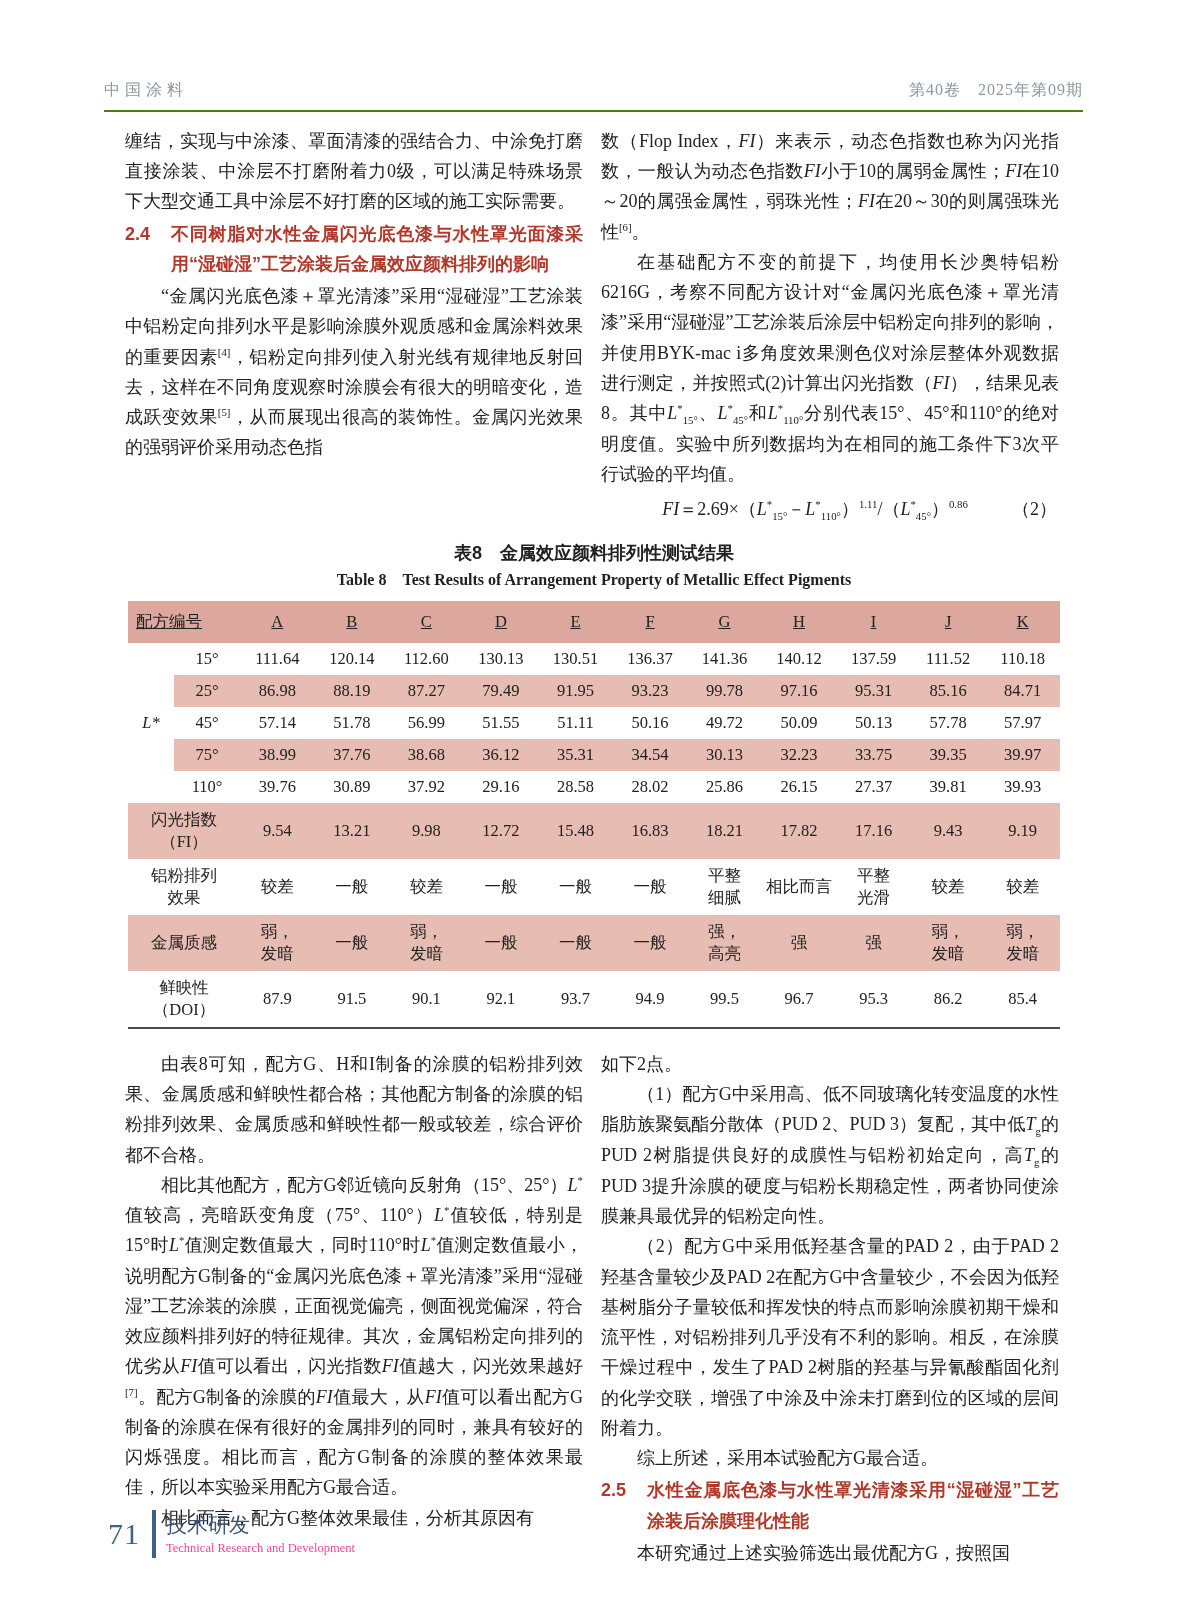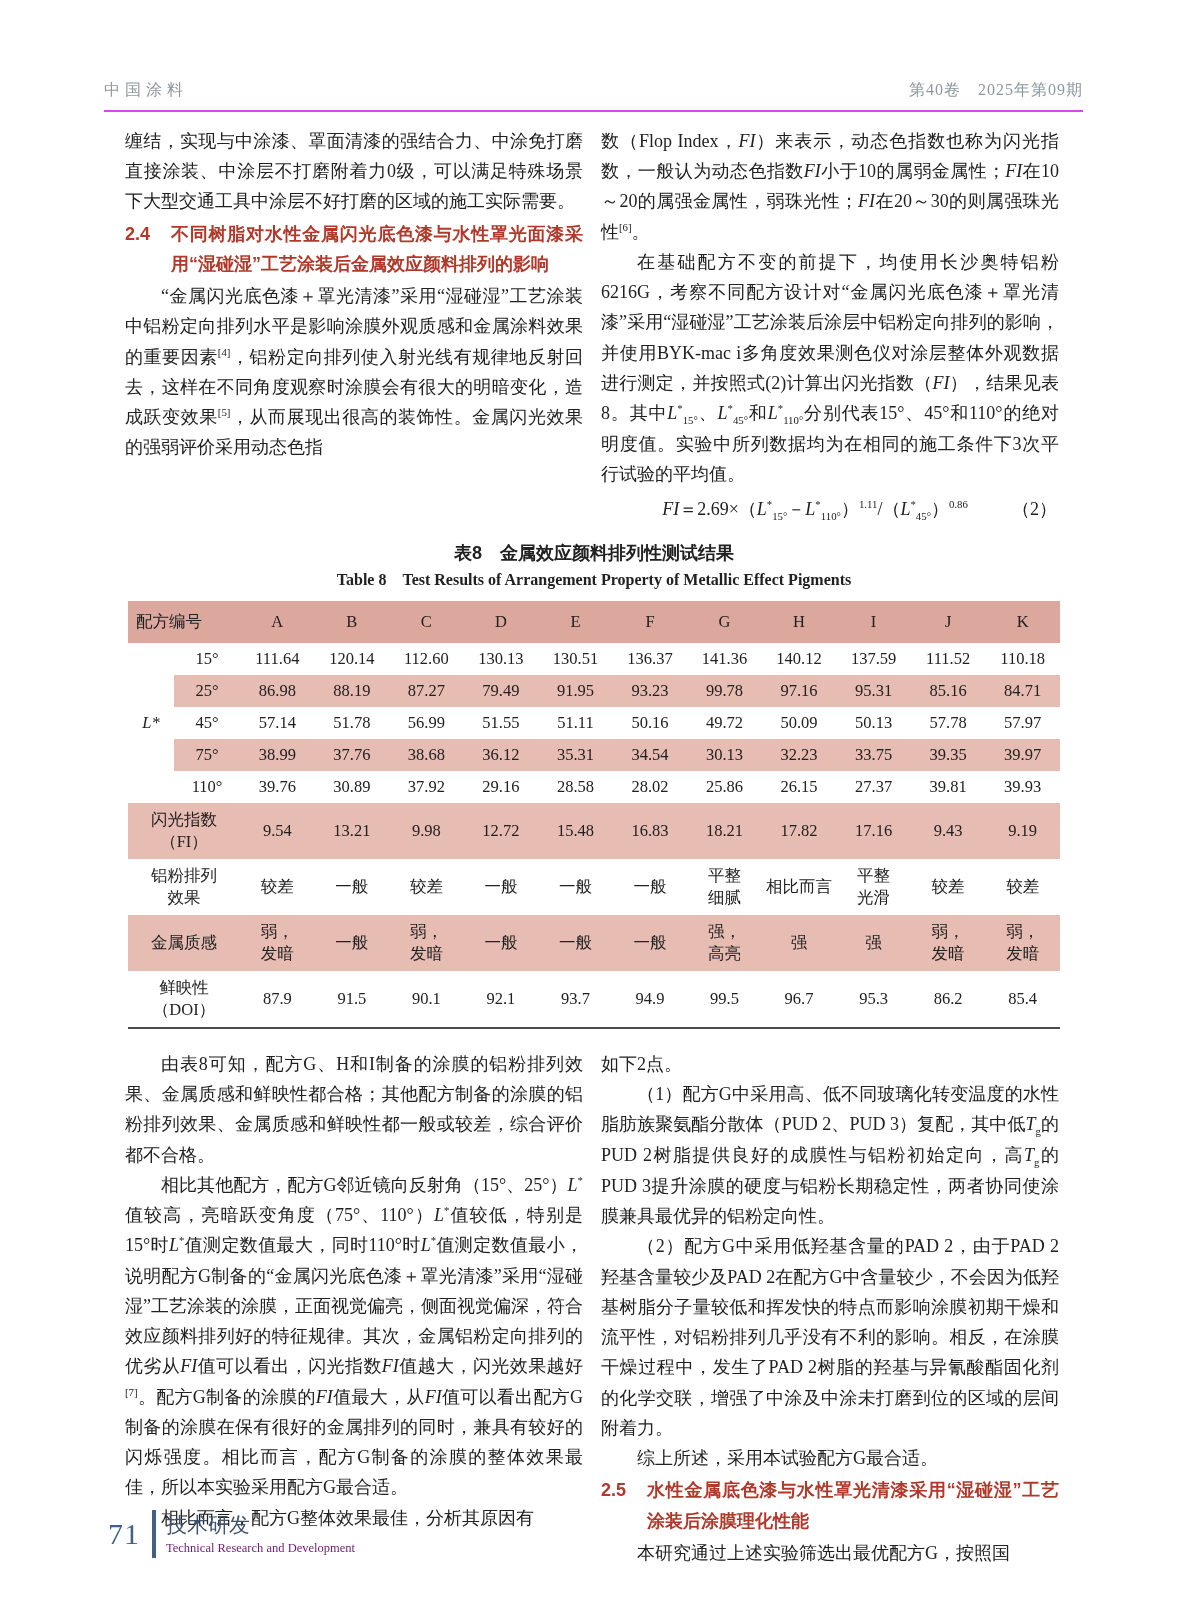--- a/index.html
+++ b/index.html
@@ -6,21 +6,21 @@
   .page {
     position:relative; width:1187px; height:1600px; margin:0 auto;
     background:#ffffff; overflow:hidden;
     font-family:"Liberation Serif", serif; color:#212121;
   }
   
   .page-header {
     position:absolute; left:104px; right:104px; top:80px;
     display:flex; justify-content:space-between; align-items:flex-end;
     font-size:16px; color:#8d979f; padding-bottom:9px;
-    border-bottom:2px solid #d946ef;
+    border-bottom:2px solid #4d7c0f;
   }
   .page-header .journal { letter-spacing:5px; }
   .page-header .issue { letter-spacing:1px; }
 
   
   .content { position:absolute; left:125px; width:938px; top:126px; }
   .columns { display:flex; gap:18px; }
   .col { width:458px; font-size:18px; line-height:1.68; text-align:justify; }
   .col p { margin:0; }
   .indent { text-indent:2em; }
@@ -43,39 +43,39 @@
   .cap-zh { text-align:center; font-weight:bold; font-size:18px; font-family:"Liberation Sans", sans-serif; }
   .cap-en { text-align:center; font-weight:bold; font-size:16px; margin-top:5px; }
   table.results {
     border-collapse:collapse; table-layout:fixed; width:932px;
     margin-top:10px; font-size:16.5px; border-bottom:2px solid #4a4a4a;
   }
   table.results th, table.results td {
     text-align:center; vertical-align:middle; padding:6px 2px;
     white-space:pre-line; font-weight:normal;
   }
-  table.results thead th { background:#dca89e; height:30px; }
+  table.results thead th { background:#dca89e; height:30px;text-decoration:underline; }
   table.results thead th.corner { text-align:left; padding-left:8px; }
   tr.shade td { background:#e6bcb3; }
   td.lstar { background:#ffffff !important; font-style:italic; }
   td.row-label { text-align:left; padding-left:2px; }
   td.angle { text-align:center; }
 
   
   .bottom { margin-top:20px; }
 
   
   .page-footer {
     position:absolute; left:108px; bottom:42px;
     display:flex; align-items:center;
   }
   .page-footer .pnum { font-size:30px; color:#3f6186; margin-right:12px; letter-spacing:1px; }
   .page-footer .bar { width:4px; height:48px; background:#3f6186; margin-right:10px; }
   .page-footer .zh { font-size:21px; font-weight:normal; color:#3e526d; font-family:"Liberation Sans", sans-serif; line-height:1.2; }
-  .page-footer .en { font-size:12.5px; color:#701a75; margin-top:3px; }
+  .page-footer .en { font-size:12.5px; color:#ec4899; margin-top:3px; }
 </style>
 </head>
 <body>
 
 <div class="page">
 
   <div class="page-header">
     <span class="journal">中国涂料</span>
     <span class="issue">第40卷　2025年第09期</span>
   </div>

